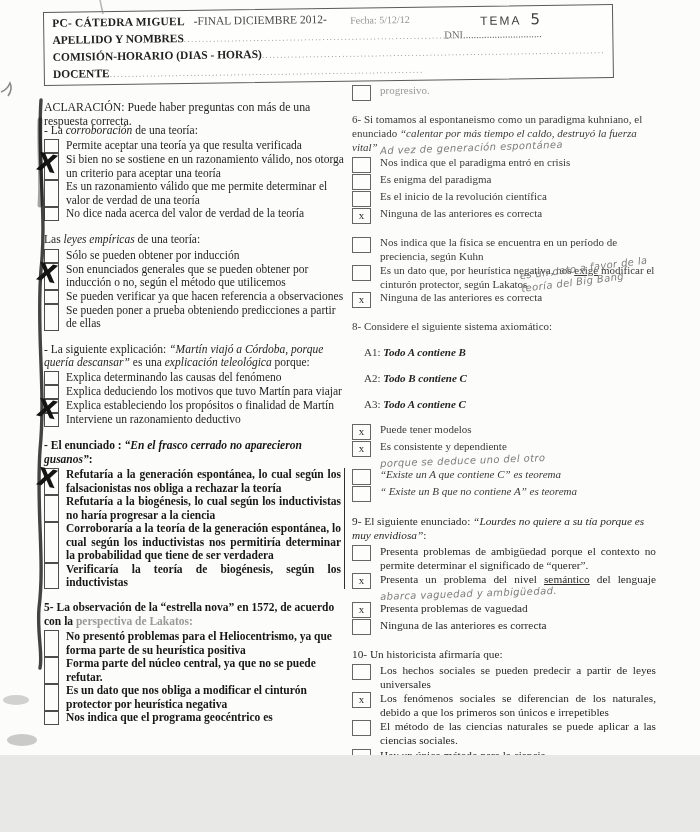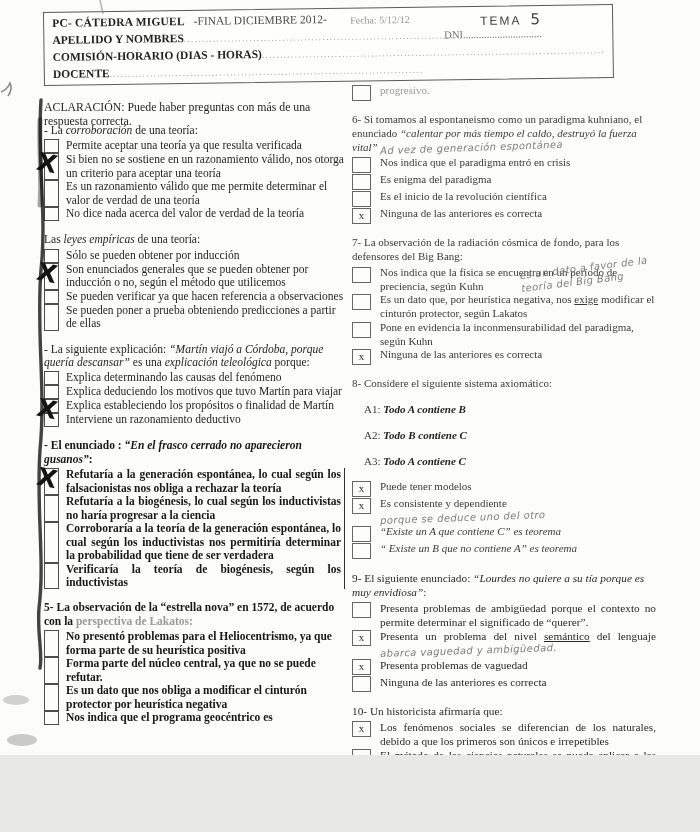--- a/index.html
+++ b/index.html
@@ -262,39 +262,32 @@
         </div>
       <div class="opt">
           <span class="box">
             <span class="mark">x</span>
           </span>
           <p class="opt-text">Ninguna de las anteriores es correcta</p>
         </div>
     </section>
 
     <section class="q">
-      <p class="q-title"><span>7- La observación de la radiación cósmica de fondo, para los defensores del Big Bang:</span></p>
       <span class="hw hw-float">es un dato a favor de la teoría del Big Bang</span>
       <div class="opt">
           <span class="box">
             <span class="mark"></span>
           </span>
           <p class="opt-text">Nos indica que la física se encuentra en un período de preciencia, según Kuhn</p>
         </div>
       <div class="opt">
           <span class="box">
             <span class="mark"></span>
           </span>
           <p class="opt-text"><span>Es un dato que, por heurística negativa, nos </span><span class="u">exige</span><span> modificar el cinturón protector, según Lakatos</span></p>
-        </div>
-      <div class="opt">
-          <span class="box">
-            <span class="mark"></span>
-          </span>
-          <p class="opt-text">Pone en evidencia la inconmensurabilidad del paradigma, según Kuhn</p>
         </div>
       <div class="opt">
           <span class="box">
             <span class="mark">x</span>
           </span>
           <p class="opt-text">Ninguna de las anteriores es correcta</p>
         </div>
     </section>
 
     <section class="q">
@@ -351,20 +344,26 @@
       <div class="opt">
           <span class="box">
             <span class="mark"></span>
           </span>
           <p class="opt-text">Ninguna de las anteriores es correcta</p>
         </div>
     </section>
 
     <section class="q dark">
       <p class="q-title">10- Un historicista afirmaría que:</p>
+      <div class="opt">
+          <span class="box">
+            <span class="mark"></span>
+          </span>
+          <p class="opt-text justify">Los hechos sociales se pueden predecir a partir de leyes universales</p>
+        </div>
       <div class="opt">
           <span class="box">
             <span class="mark">x</span>
           </span>
           <p class="opt-text justify">Los fenómenos sociales se diferencian de los naturales, debido a que los primeros son únicos e irrepetibles</p>
         </div>
       <div class="opt">
           <span class="box">
             <span class="mark"></span>
           </span>

